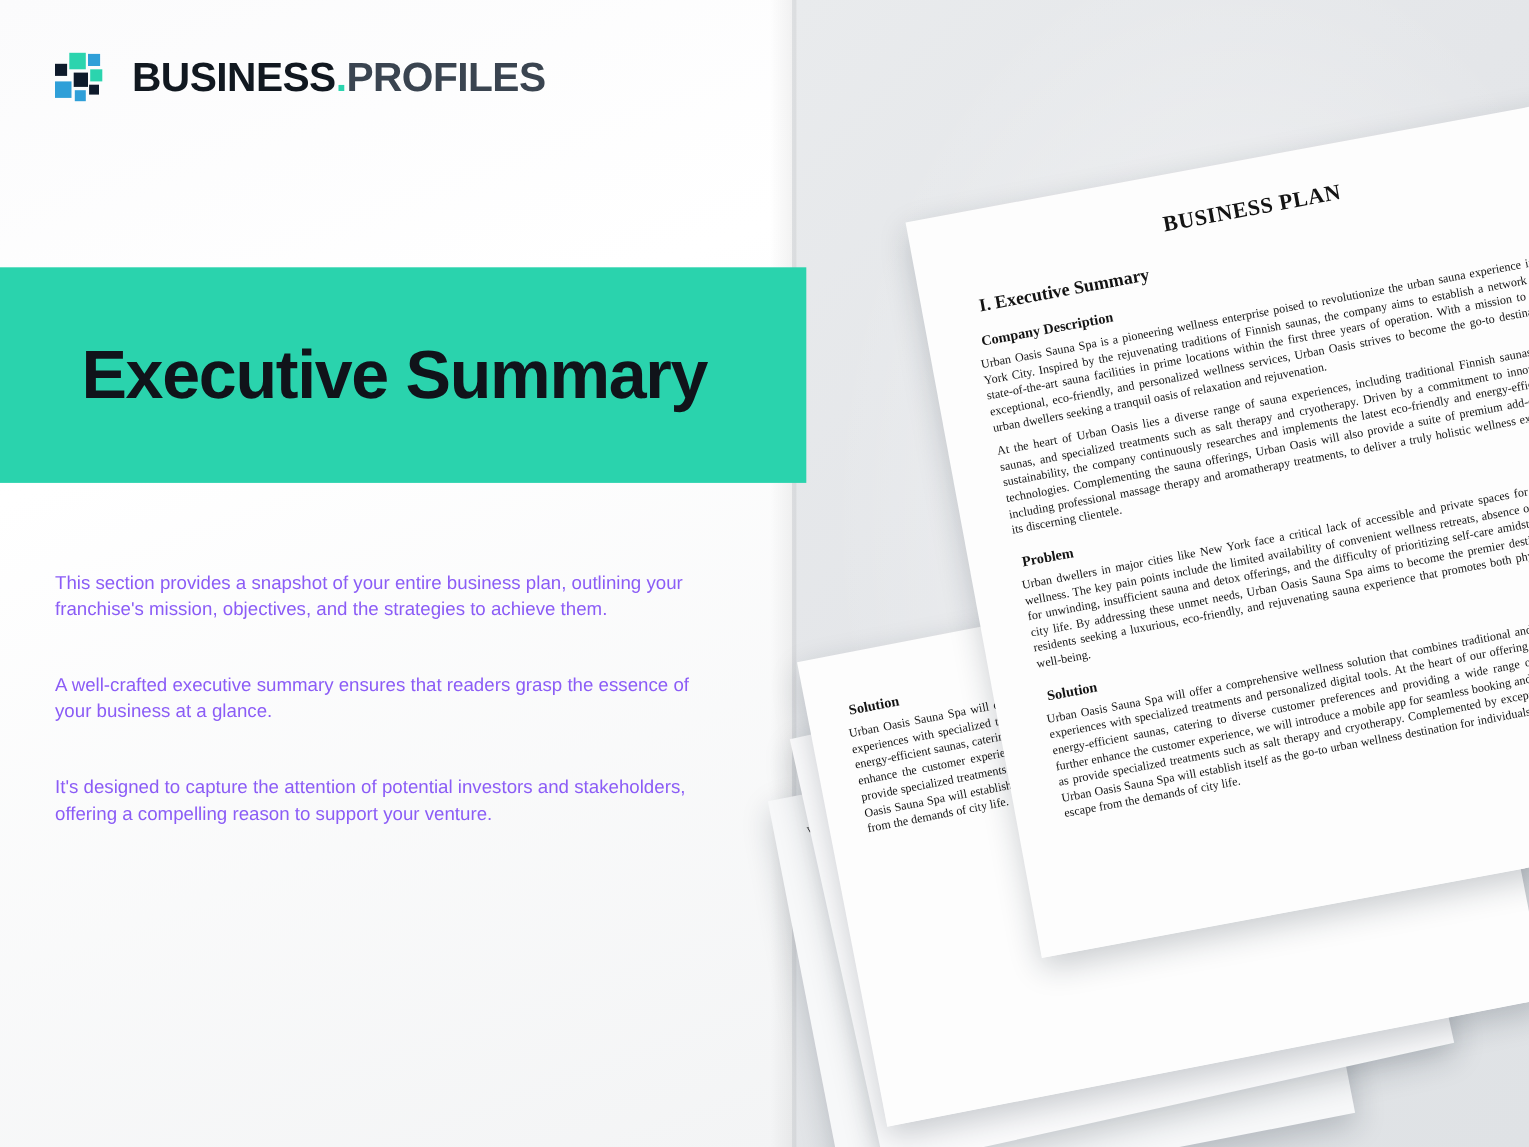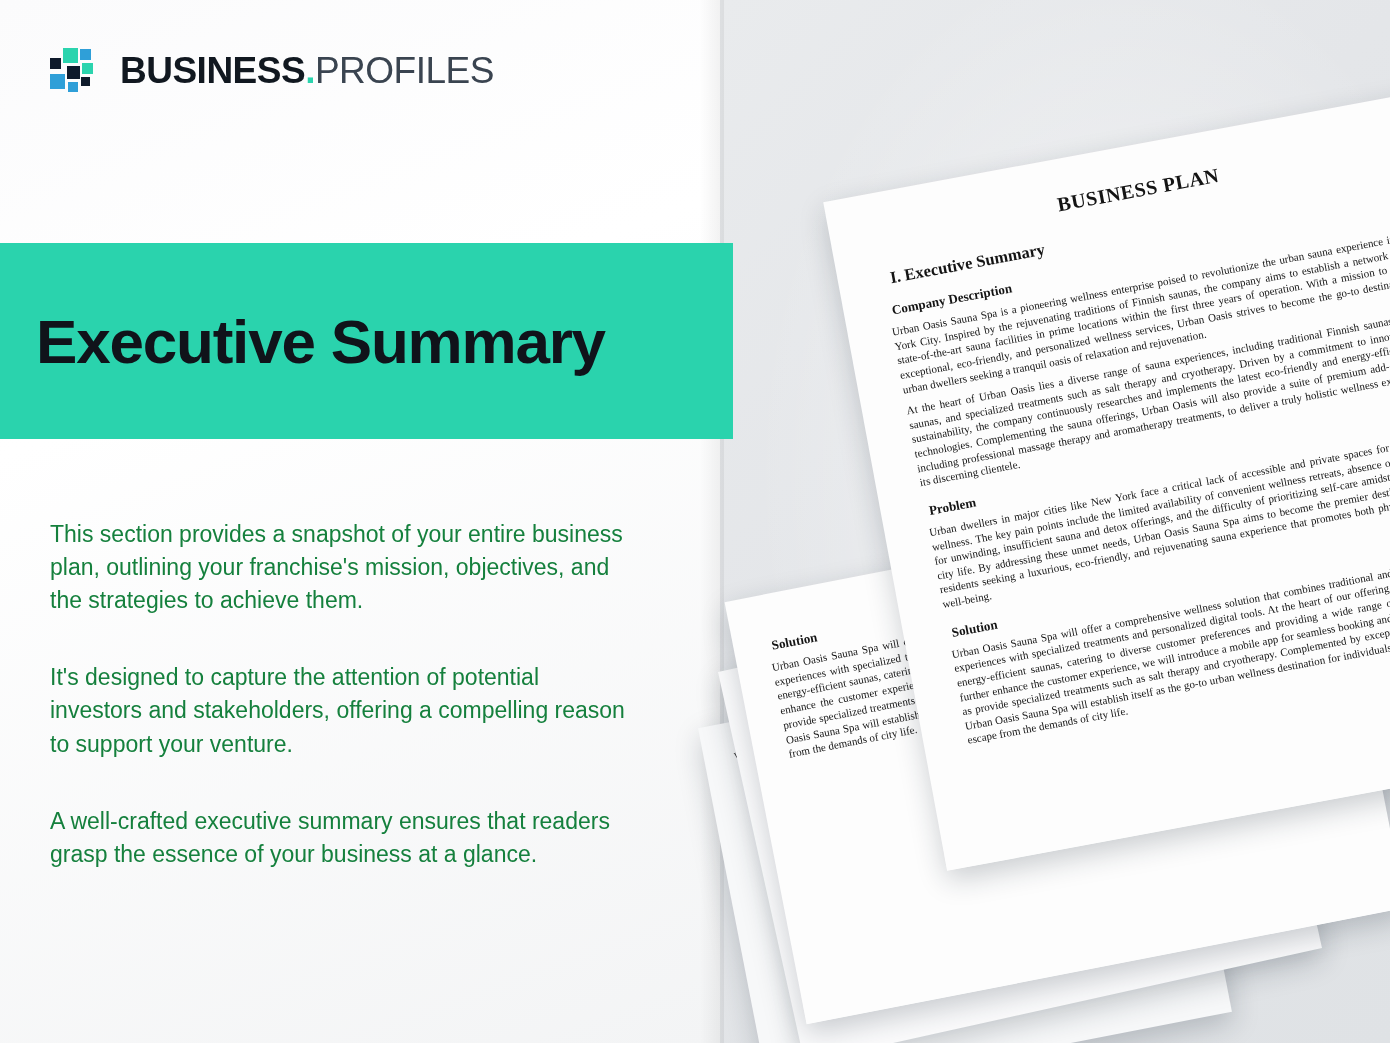--- a/index.html
+++ b/index.html
@@ -85,56 +85,56 @@
   }
   .logo-text .bold {
     font-weight: 700;
     color: #111820;
   }
   .logo-text .dot {
     font-weight: 700;
     color: #2bd4ae;
   }
   .logo-text .light {
-    font-weight: 400;
+    font-weight: 700;
     color: #3a4450;
   }
 
   
   .title-band {
     position: absolute;
     left: 0;
     top: 243px;
     width: 733px;
     height: 196px;
     background: #2ad3ad;
     display: flex;
     align-items: center;
   }
   .title-band h1 {
     margin: 0;
-    padding-left: 36px;
+    padding-left: 74px;
     font-size: 62px;
     font-weight: 700;
     letter-spacing: -1.2px;
     color: #10131a;
   }
 
   
   .body-copy {
     position: absolute;
     left: 50px;
     top: 518px;
     width: 580px;
   }
   .body-copy p {
     margin: 0 0 44px 0;
-    font-size: 23px;
+    font-size: 17px;
     line-height: 1.44;
-    color: #15803d;
+    color: #8b5cf6;
     font-weight: 400;
   }
   .body-copy p:last-child { margin-bottom: 0; }
 
   
   .docs {
     position: absolute;
     left: 700px;
     top: 120px;
     width: 700px;
@@ -242,22 +242,22 @@
       <span class="bold">BUSINESS</span><span class="dot">.</span><span class="light">PROFILES</span>
     </div>
   </div>
 
   <div class="title-band">
     <h1>Executive Summary</h1>
   </div>
 
   <div class="body-copy">
     <p>This section provides a snapshot of your entire business plan, outlining your franchise's mission, objectives, and the strategies to achieve them.</p>
+    <p>A well-crafted executive summary ensures that readers grasp the essence of your business at a glance.</p>
     <p>It's designed to capture the attention of potential investors and stakeholders, offering a compelling reason to support your venture.</p>
-    <p>A well-crafted executive summary ensures that readers grasp the essence of your business at a glance.</p>
   </div>
 
   <div class="docs">
 
     <div class="paper back2">
       <div class="paper-inner">
         <p class="doc-p">wellness destination for individuals seeking a rejuvenating escape from the demands of city life.</p>
       </div>
     </div>
 

